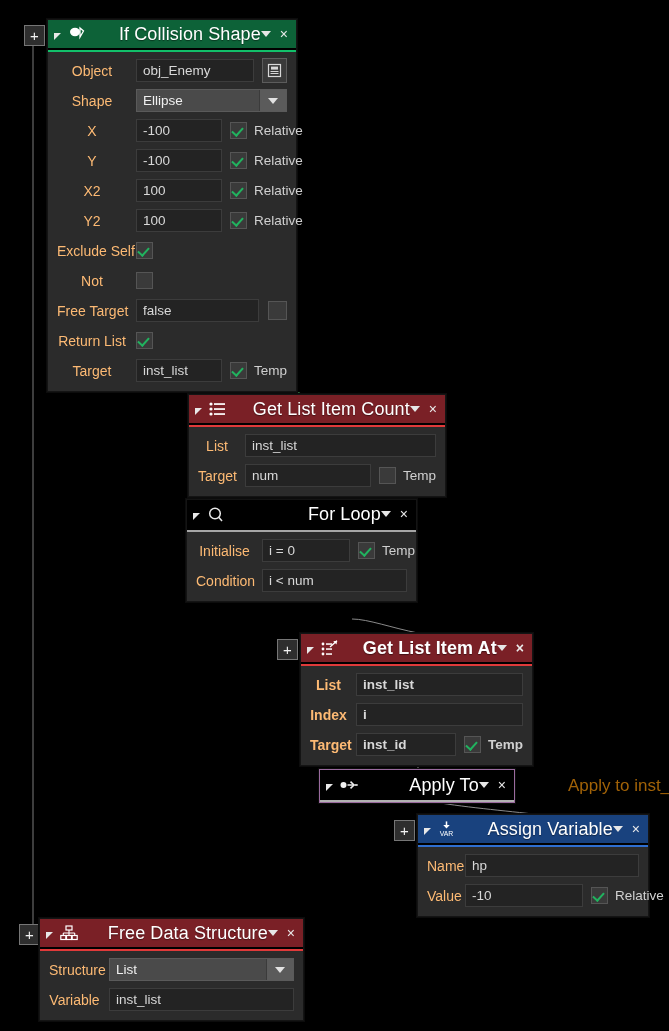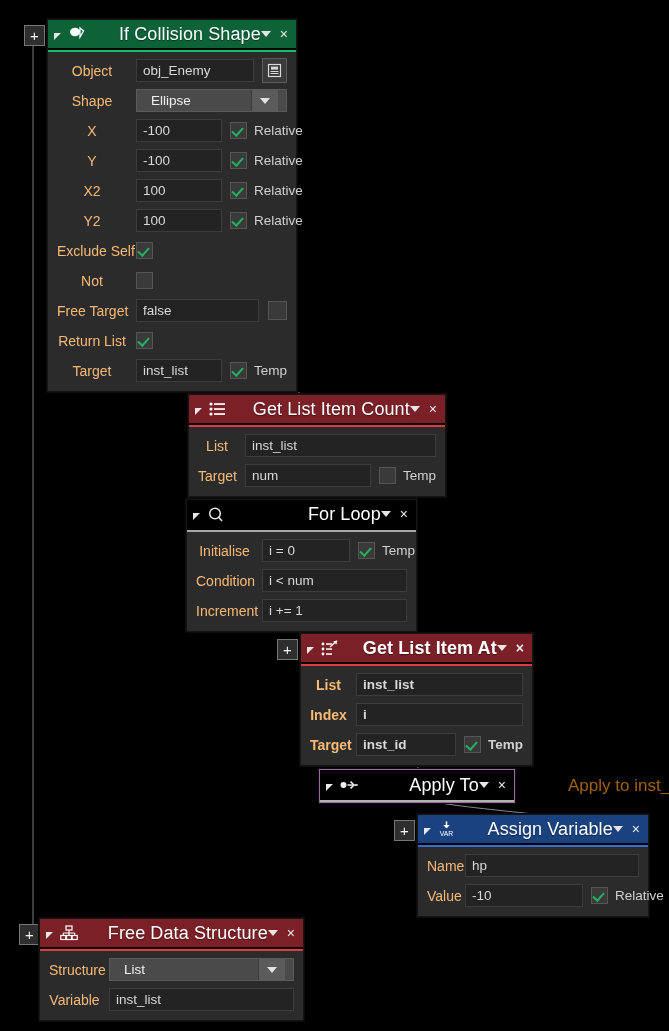--- a/index.html
+++ b/index.html
@@ -126,21 +126,21 @@
     white-space: nowrap;
     flex: 1 1 auto;
     min-width: 0;
   }
   .field.dd {
     background: #4a4a4a;
     border-color: #5a5a5a;
     color: #f0f0f0;
     display: flex;
     align-items: center;
-    padding: 8px;
+    padding: 0;
     gap: 8px;
   }
   .field.dd .ddtext { flex: 1 1 auto; padding: 0 6px; overflow: hidden; }
   .ddbtn {
     width: 27px; height: 21px;
     background: #5b5b5b;
     border-left: 1px solid #3b3b3b;
     display: flex; align-items: center; justify-content: center;
     flex: 0 0 auto;
   }
@@ -405,24 +405,20 @@
       <div class="row">
         <span class="lbl">Initialise</span>
         <span class="field" style="flex:0 0 88px">i = 0</span>
         <span class="chk on"></span>
         <span class="chklabel">Temp</span>
       </div>
       <div class="row">
         <span class="lbl">Condition</span>
         <span class="field">i &lt; num</span>
       </div>
-      <div class="row">
-        <span class="lbl">Increment</span>
-        <span class="field">i += 1</span>
-      </div>
     </div>
   </div>
 
   <div class="plus" id="plus-getitem" style="left:277px; top:639px;">+</div>
 
   <div class="node" id="n-getitem">
     <div class="node-head h-red">
       <span class="tri"></span>
       <span class="hicon">
         <svg width="17" height="16" viewBox="0 0 17 16">

